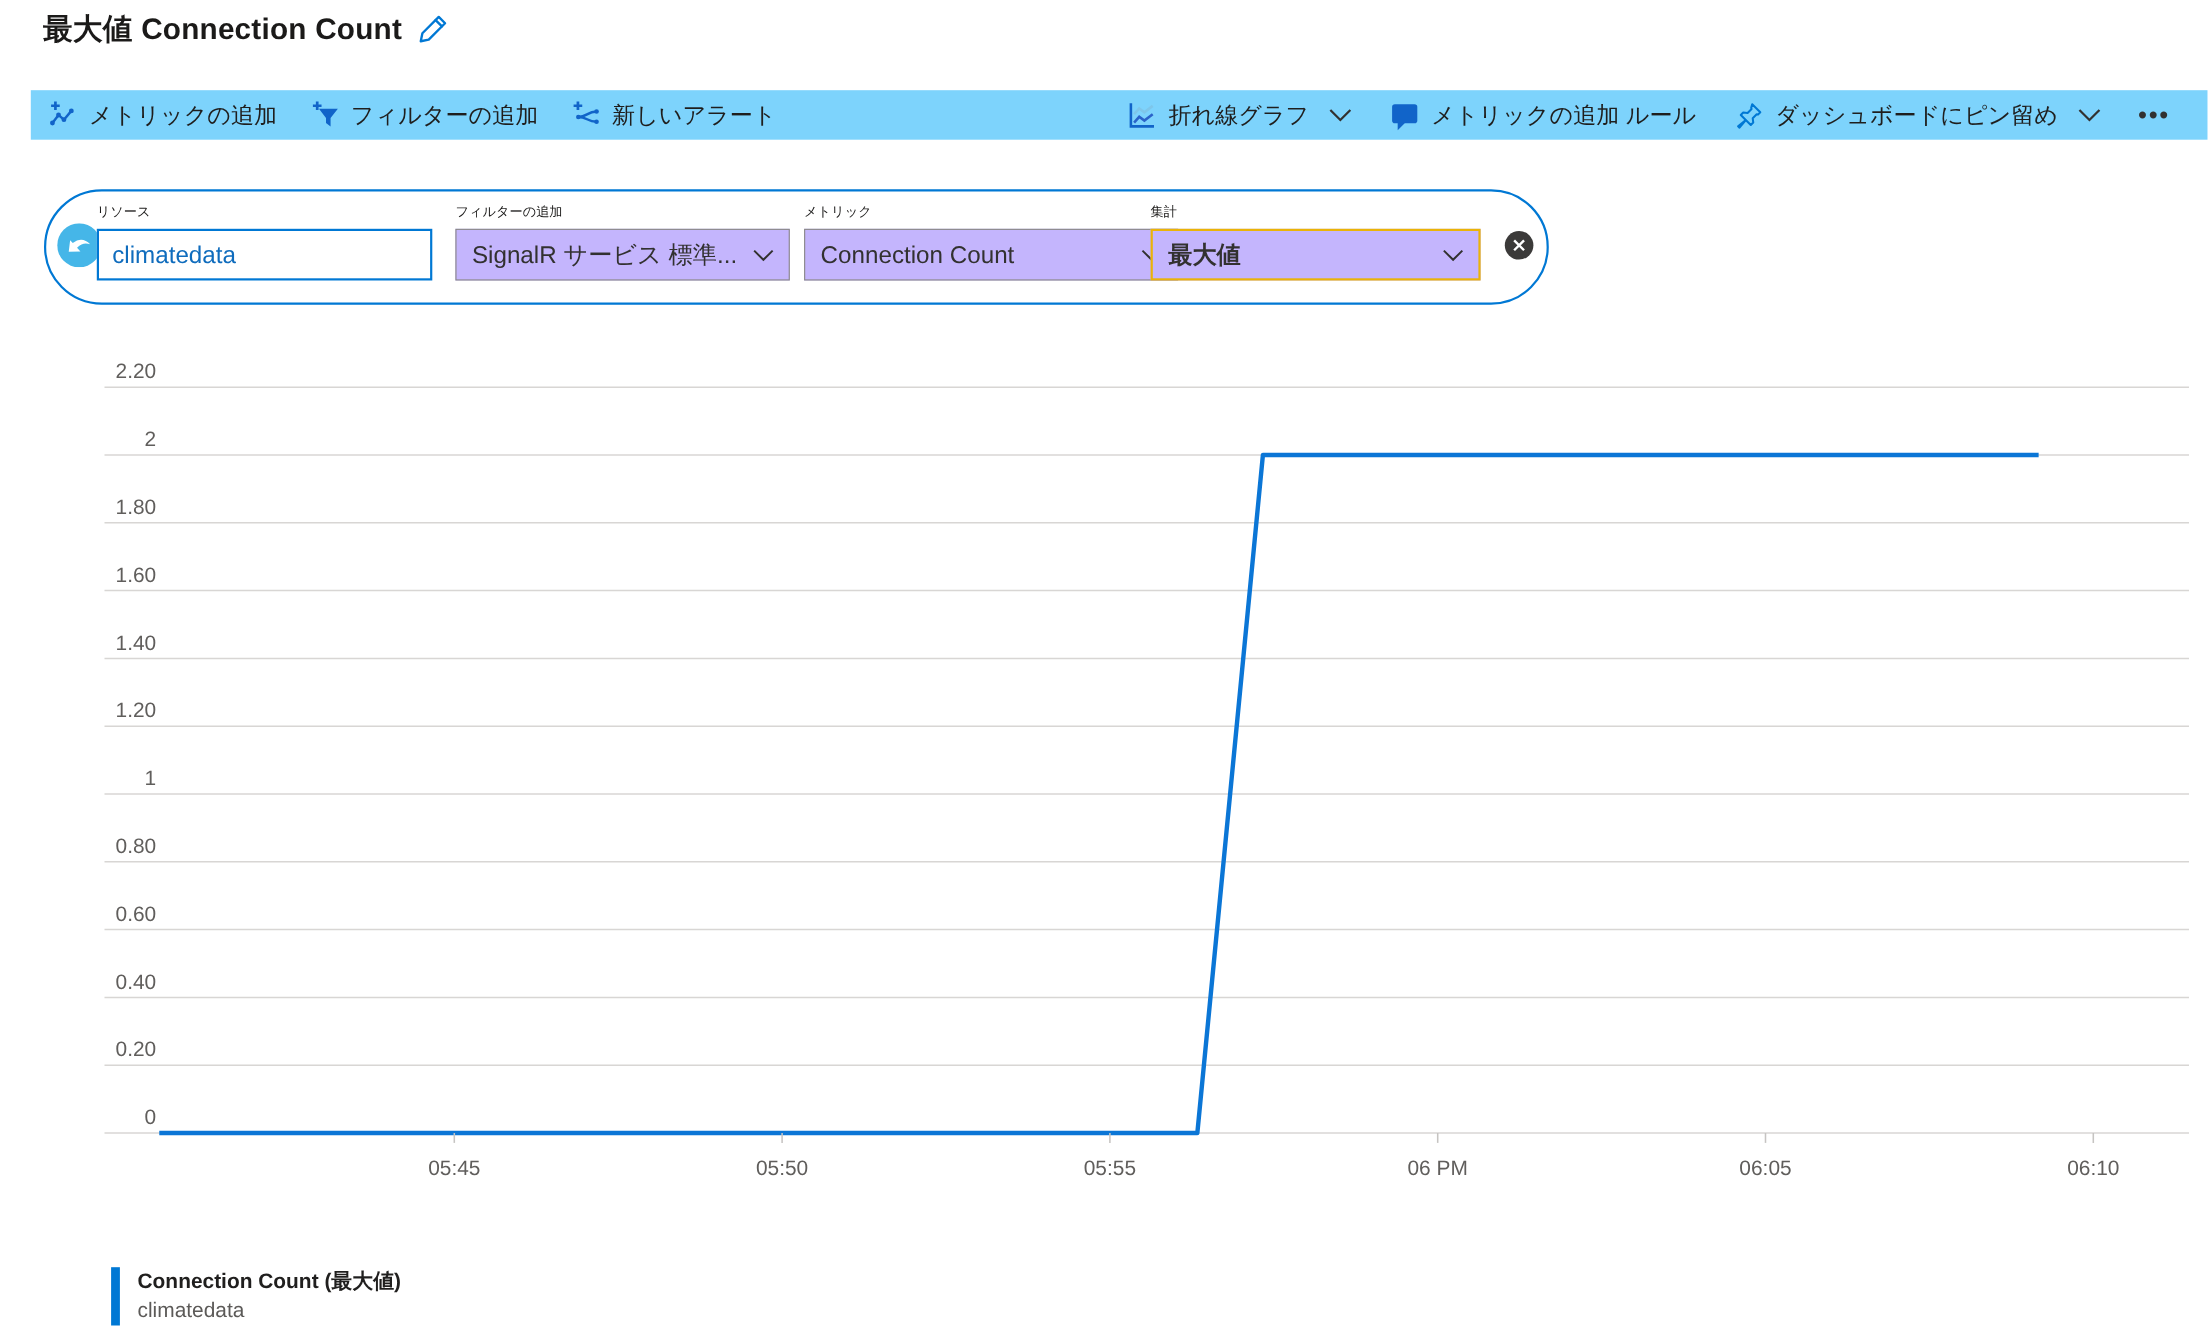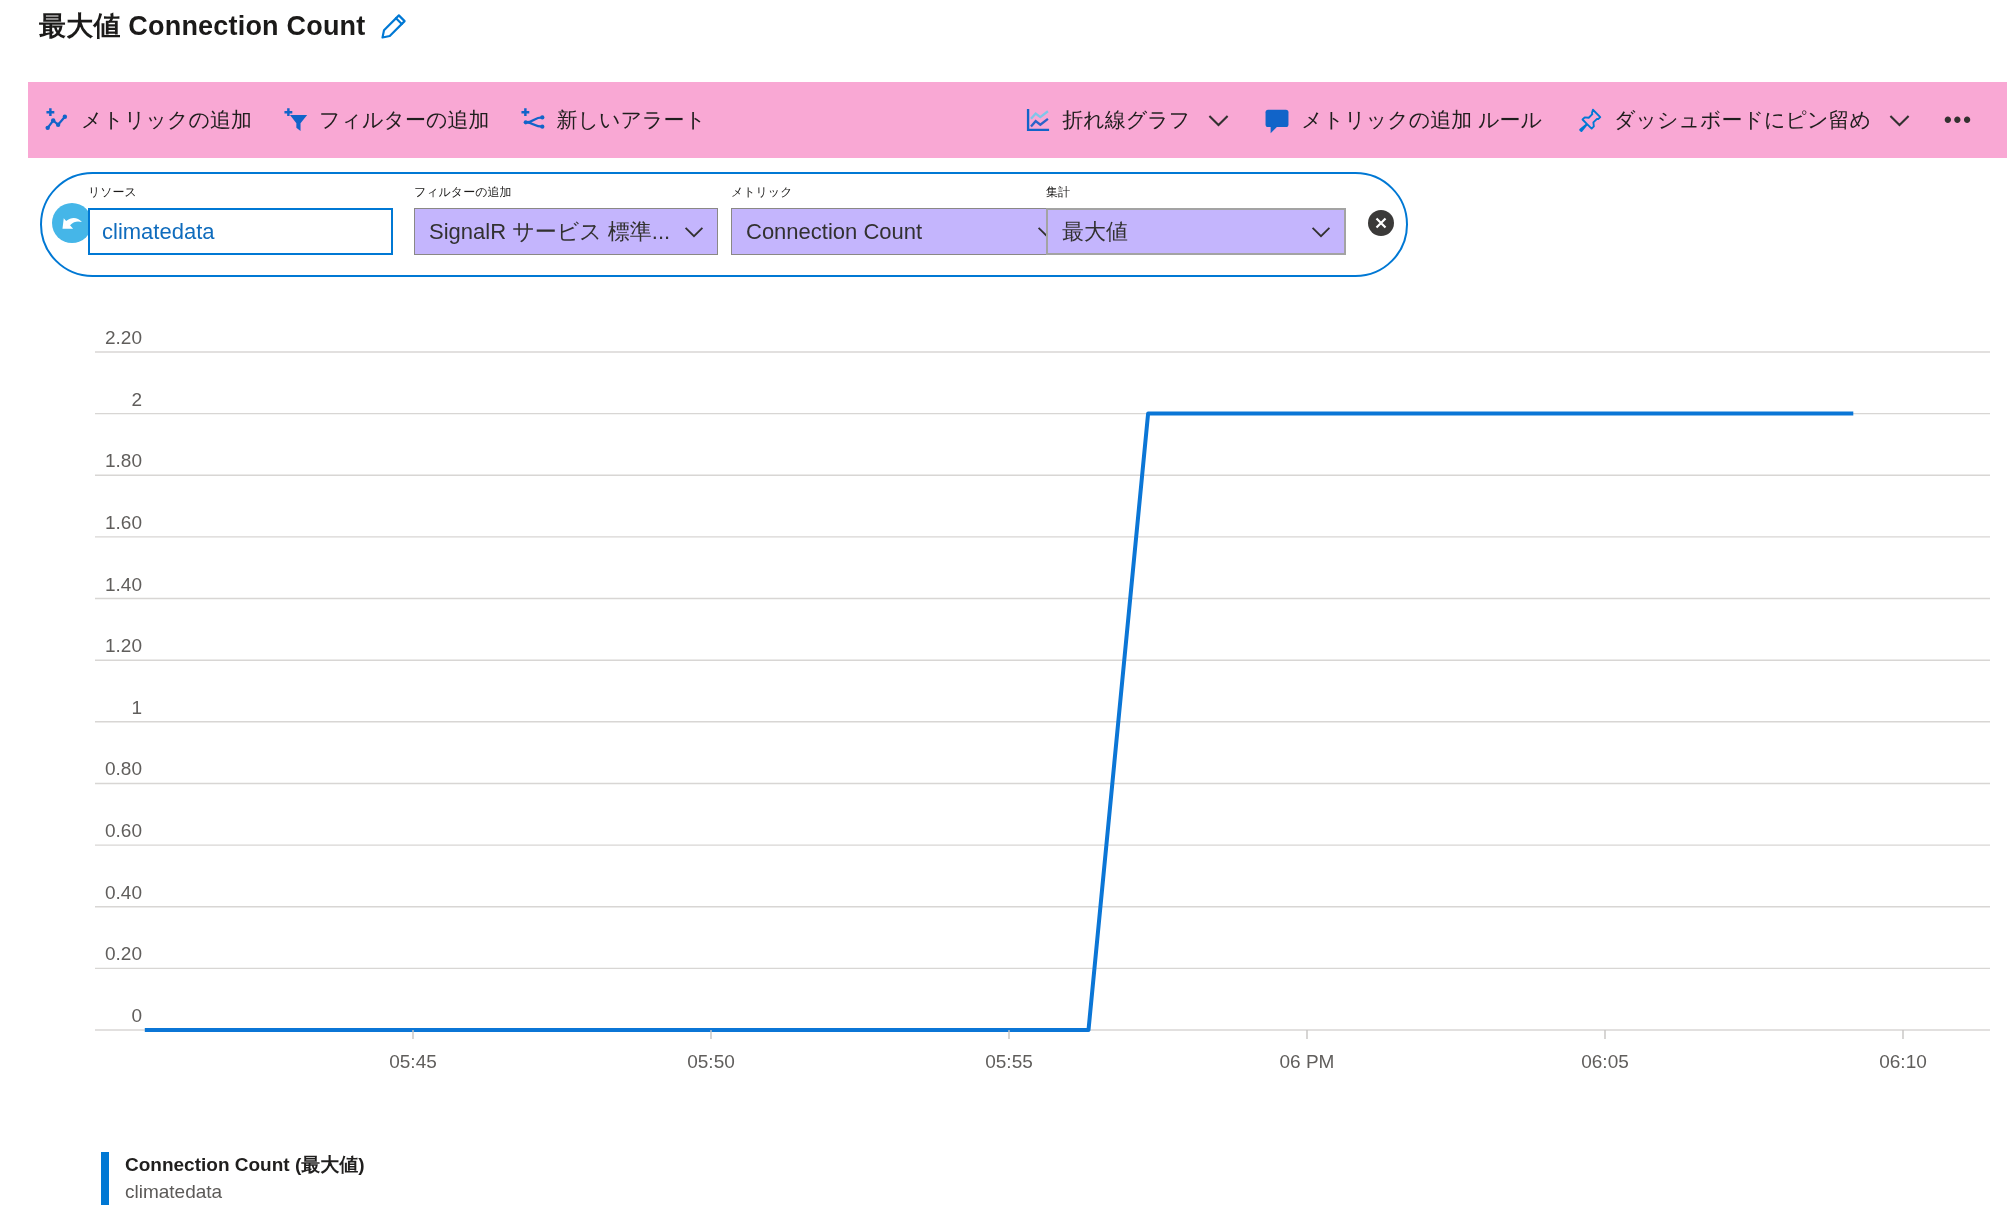--- a/index.html
+++ b/index.html
@@ -10,22 +10,22 @@
   }
   .canvas { position:relative; width:2007px; height:1205px; }
 
   
   .title-row { position:absolute; left:39px; top:8px; display:flex; align-items:center; gap:14px; }
   .page-title { font-size:27px; font-weight:600; color:#1b1a19; letter-spacing:.2px;text-align:center; }
   .edit-btn { display:flex; align-items:center; cursor:pointer; }
 
   
   .toolbar {
-    position:absolute; left:28px; top:82px; width:1979px; height:76px;
-    background:#f9a8d4; display:flex; align-items:center; justify-content:space-between;
+    position:absolute; left:28px; top:82px; width:1979px; height:45px;
+    background:#7dd3fc; display:flex; align-items:center; justify-content:space-between;
     padding:0 34px 0 16px;
   }
   .tb-group { display:flex; align-items:center; }
   .tb-group.left  { gap:30px; }
   .tb-group.right { gap:34px; }
   .tb-btn { display:flex; align-items:center; gap:10px; cursor:pointer; font-size:21px; color:#1f1e1d; white-space:nowrap; }
   .tb-btn svg { flex:0 0 auto; }
   .ellipsis-btn { font-size:22px; font-weight:700; color:#323130; letter-spacing:2px; cursor:pointer; }
 
   
@@ -46,21 +46,21 @@
     font-size:22px; color:#0f6cbd; padding:0 12px; outline:none;
     font-family:"Liberation Sans","DejaVu Sans",sans-serif;
   }
   .dd {
     height:47px; background:#c4b5fd; border:1px solid #8a8886;
     display:flex; align-items:center; justify-content:space-between;
     padding:0 13px 0 14px; font-size:22px; color:#323130; cursor:pointer; white-space:nowrap;
   }
   .dd-namespace { width:304px; }
   .dd-metric    { width:340px; }
-  .dd-agg       { width:300px; border:2px solid #a3a3a3; }
+  .dd-agg       { width:300px; border:2px solid #eab308;font-weight:bold; }
   .close-btn { position:absolute; left:1367px; top:209px; cursor:pointer; }
 
   
   .chart-svg { position:absolute; left:0; top:0; }
   .chart-svg text { font-family:"Liberation Sans","DejaVu Sans",sans-serif; }
 
   
   .legend { position:absolute; left:101px; top:1152px; display:flex; cursor:pointer; }
   .legend-bar { width:8px; height:93px; background:#0078d4; }
   .legend-texts { margin-left:16px; display:flex; flex-direction:column; }

